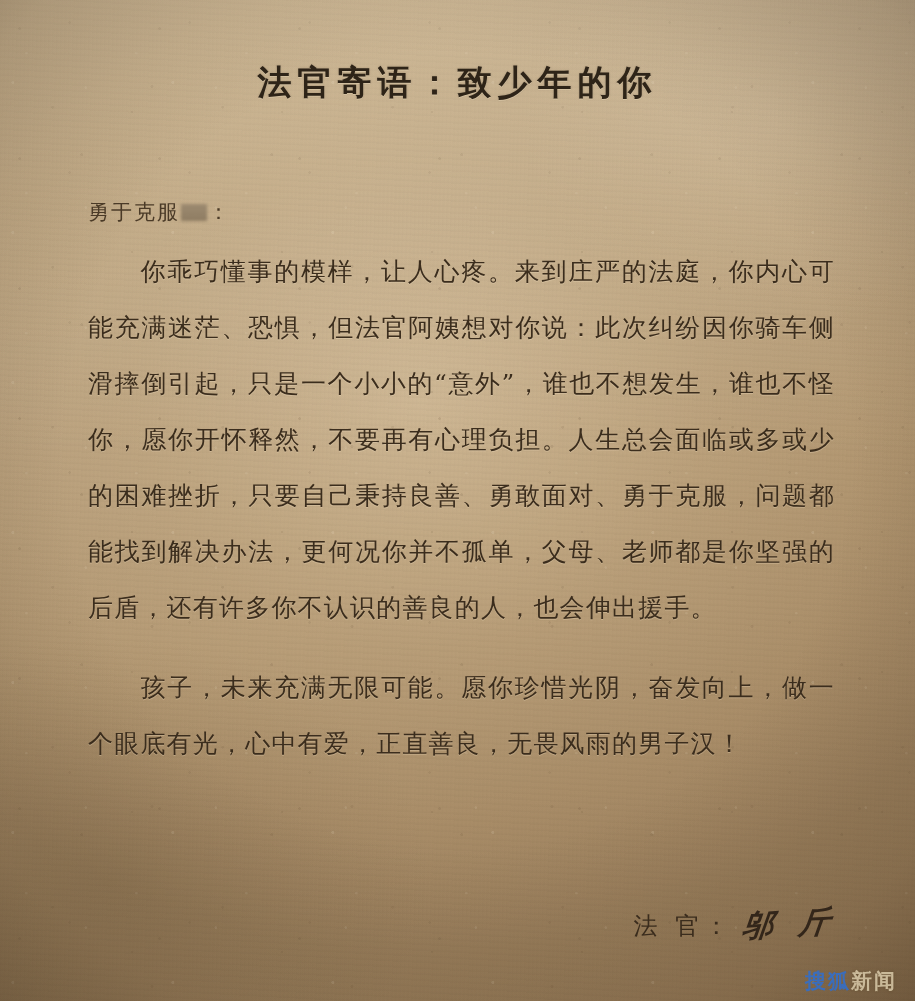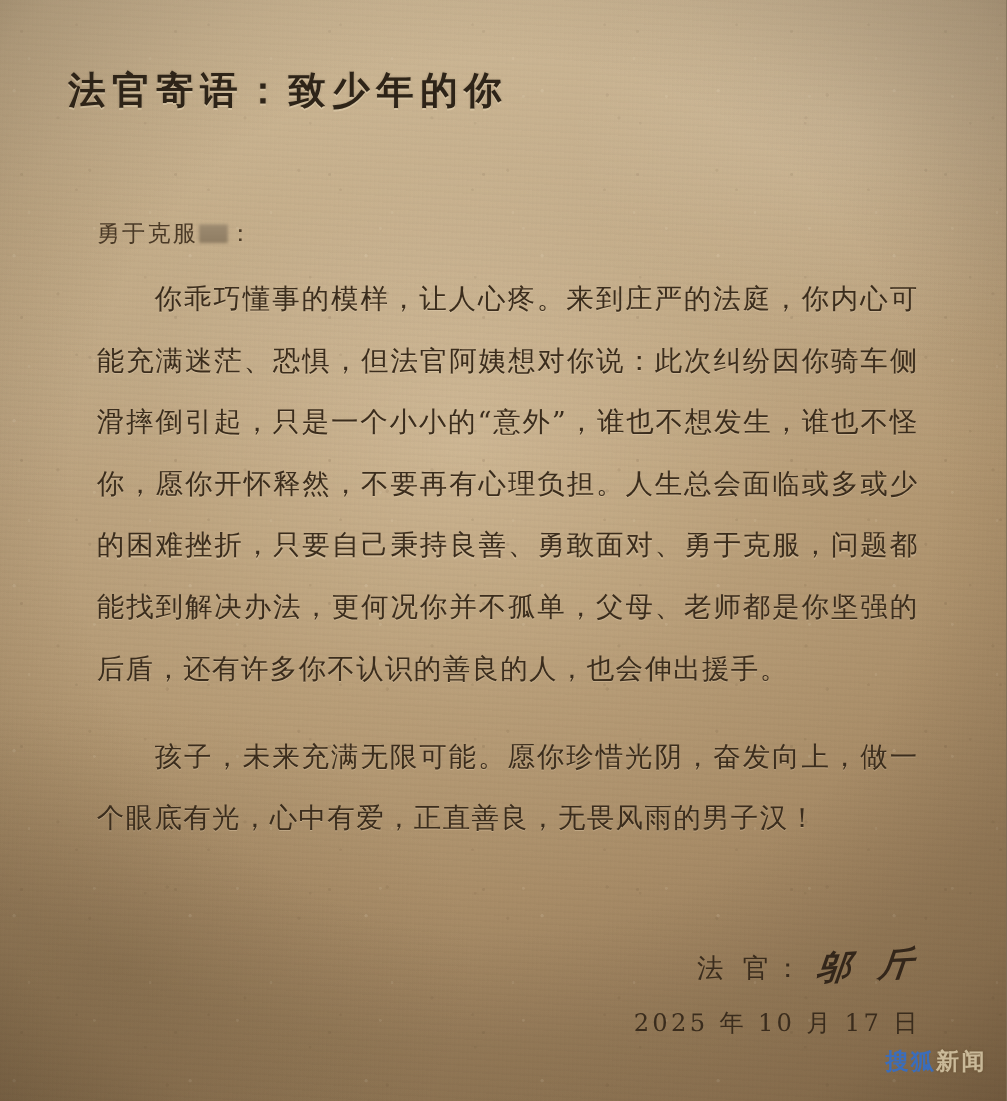--- a/index.html
+++ b/index.html
@@ -72,20 +72,21 @@
     position: relative;
     z-index: 3;
     height: 100%;
     box-sizing: border-box;
     padding: 0 62px;
   }
 
   .doc-title {
     margin: 0;
     padding-top: 60px;
+    text-align: center;
     font-family: "DejaVu Serif", "Liberation Serif", serif;
     font-size: 34px;
     font-weight: 700;
     letter-spacing: 6px;
     color: #2e2418;
     text-shadow: 0 1px 0 rgba(255,240,210,0.35), 0 0 2px rgba(40,28,14,0.25);
   }
 
   .salutation {
     margin: 0;
@@ -148,21 +149,21 @@
   .sign-date {
     margin-top: 16px;
     font-size: 22px;
     letter-spacing: 3px;
     color: #3a2c1d;
   }
 
   .watermark {
     position: absolute;
     right: 18px;
-    bottom: 22px;
+    bottom: 6px;
     font-size: 21px;
     font-weight: 700;
     letter-spacing: 2px;
     opacity: 0.85;
     filter: blur(0.5px);
   }
   .wm-a { color: #2f6fd0; }
   .wm-b { color: #d8c9a8; text-shadow: 0 0 3px rgba(80,60,30,0.5); }
 </style>
 </head>
@@ -185,19 +186,18 @@
     <p class="body-para p1">你乖巧懂事的模样，让人心疼。来到庄严的法庭，你内心可能充满迷茫、恐惧，但法官阿姨想对你说：此次纠纷因你骑车侧滑摔倒引起，只是一个小小的“意外”，谁也不想发生，谁也不怪你，愿你开怀释然，不要再有心理负担。人生总会面临或多或少的困难挫折，只要自己秉持良善、勇敢面对、勇于克服，问题都能找到解决办法，更何况你并不孤单，父母、老师都是你坚强的后盾，还有许多你不认识的善良的人，也会伸出援手。</p>
 
     <p class="body-para p2">孩子，未来充满无限可能。愿你珍惜光阴，奋发向上，做一个眼底有光，心中有爱，正直善良，无畏风雨的男子汉！</p>
 
   </div>
 
   <div class="signature-block">
     <div class="sign-line">
       <span>法 官：</span><span class="sign-name">邬 斤</span>
     </div>
-    <div class="sign-date">2025 年 10 月 17 日</div>
   </div>
 
   <div class="watermark">
     <span class="wm-a">搜狐</span><span class="wm-b">新闻</span>
   </div>
 </div>
 
 </body></html>

